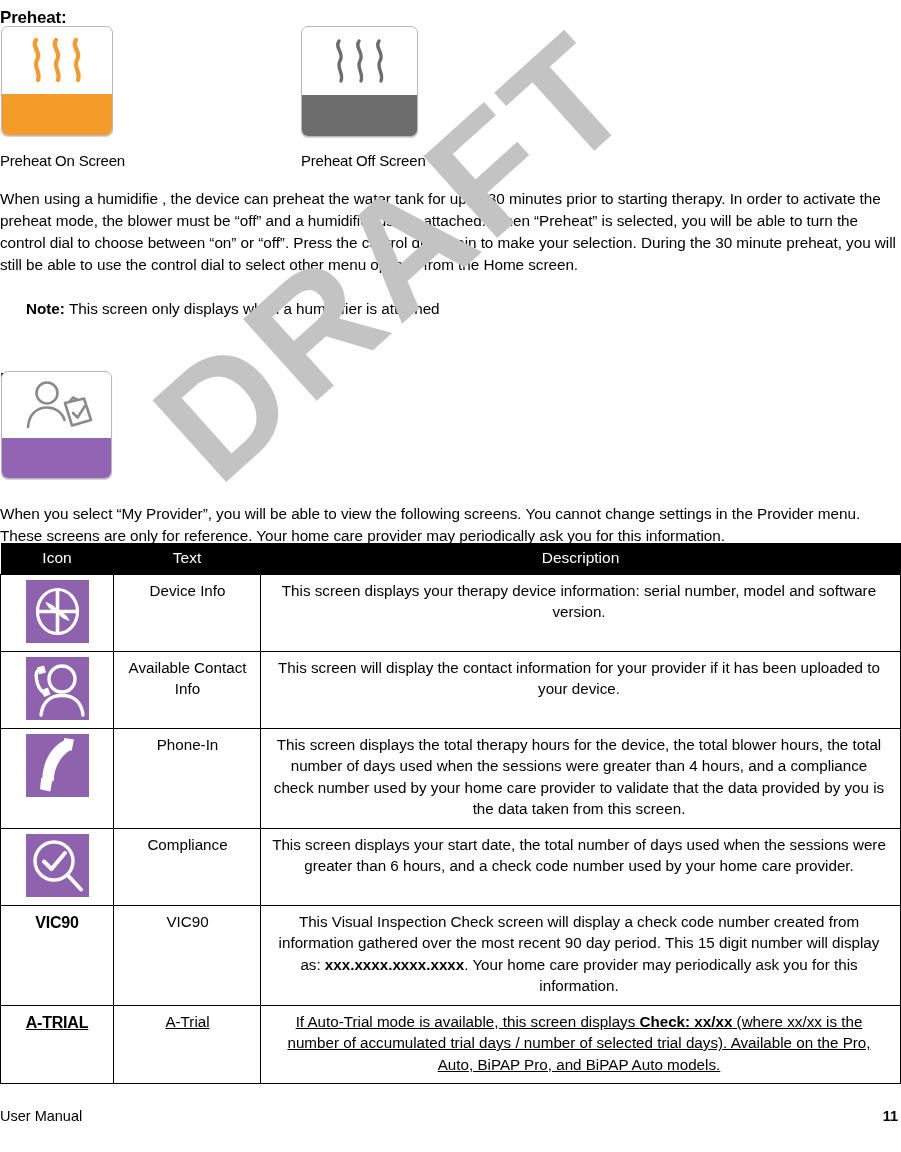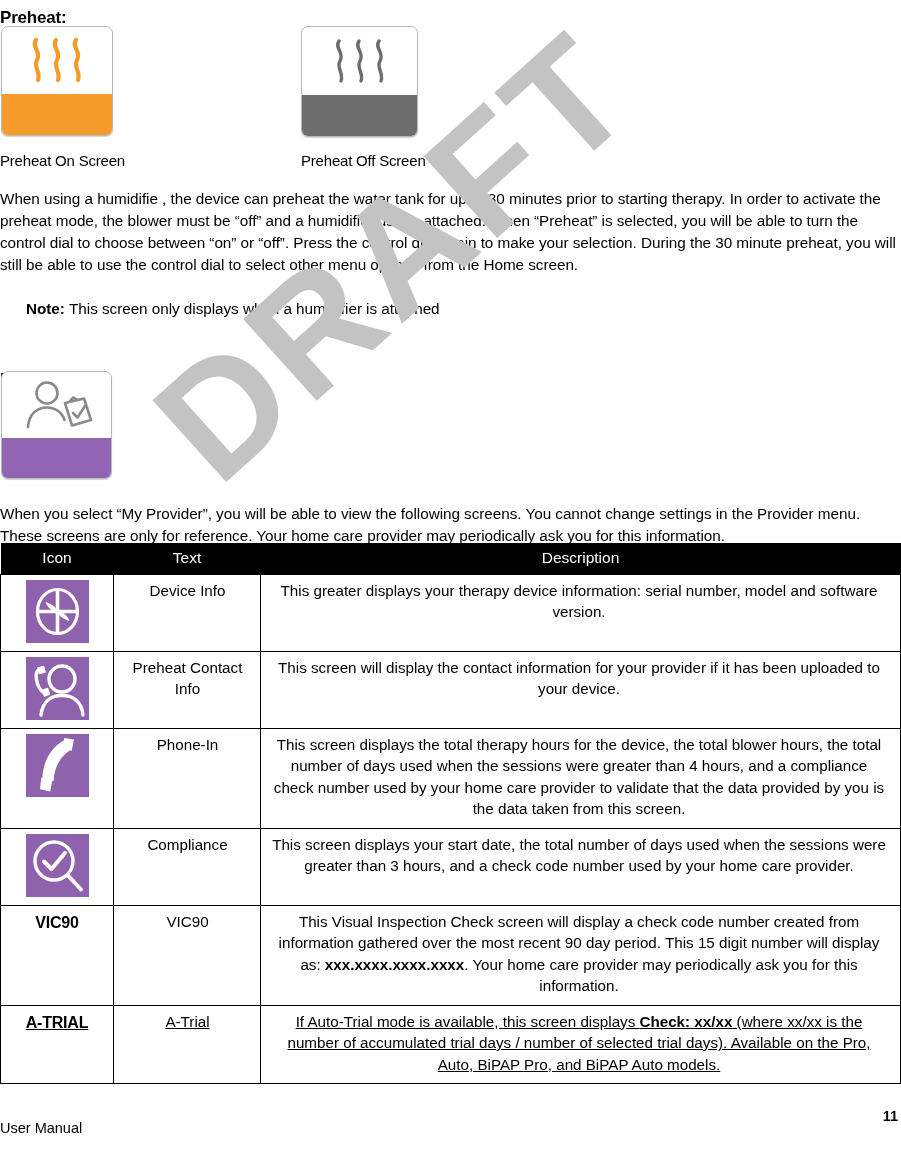--- a/index.html
+++ b/index.html
@@ -172,21 +172,21 @@
   .pur-icon svg { position: absolute; left: 0; top: 0; }
 
   
   #footer {
     position: absolute;
     left: 0px;
     top: 1108px;
     width: 900px;
     font-size: 14.5px;
   }
-  #footer .f-left  { position: absolute; left: 0px;   top: 12px; }
+  #footer .f-left  { position: absolute; left: 0px;   top: 0; }
   #footer .f-right { position: absolute; right: 2px;  top: 0; font-weight: bold; }
 </style>
 </head>
 <body>
 
 <div id="page">
 
   <div class="section-heading" id="preheat-heading">Preheat:</div>
 
   <div class="screen-tile" id="preheat-on-tile">
@@ -263,33 +263,33 @@
                   <ellipse cx="31.5" cy="31.5" rx="20" ry="22"></ellipse>
                   <path d="M31.5 10 L31.5 53" stroke-width="3.6"></path>
                   <path d="M11.5 31.5 L51.5 31.5" stroke-width="3.6"></path>
                 </g>
                 <g fill="#ffffff">
                   <path d="M31.5 31.5 C26 31.5, 21 27, 19.5 22 C26 24, 30 27, 31.5 31.5 Z"></path>
                   <path d="M31.5 31.5 C37 31.5, 42 36, 43.5 41 C37 39, 33 36, 31.5 31.5 Z"></path>
                 </g>
               </svg></span></td>
           <td class="text-cell">Device Info</td>
-          <td class="desc-cell">This greater displays your therapy device information: serial number, model and software version.</td>
+          <td class="desc-cell">This screen displays your therapy device information: serial number, model and software version.</td>
         </tr>
         <tr style="height: 76px;">
           <td class="icon-cell"><span class="pur-icon" style="background: rgb(143, 98, 173);"><svg width="63" height="63" viewBox="0 0 63 63">
                 <g fill="none" stroke="#ffffff" stroke-width="3.4" stroke-linecap="round" stroke-linejoin="round">
                   <circle cx="36" cy="22" r="13"></circle>
                   <path d="M15 58 C16.5 45, 24.5 38.5, 36 38.5 C47.5 38.5, 55.5 45, 57 58"></path>
                   <path d="M13.5 12.5 C10.5 13.5, 9.5 17, 10.5 22.5 C11.5 28.5, 14 33, 17.5 35.5"></path>
                   <path d="M12 11 L17.5 9.5 L19 15 L13.5 16.5 Z" fill="#ffffff" stroke-width="1.6"></path>
                   <path d="M16.5 33.5 L21.5 31.5 L23.5 37 L18.5 39 Z" fill="#ffffff" stroke-width="1.6"></path>
                 </g>
               </svg></span></td>
-          <td class="text-cell">Preheat Contact Info</td>
+          <td class="text-cell">Available Contact Info</td>
           <td class="desc-cell">This screen will display the contact information for your provider if it has been uploaded to your device.</td>
         </tr>
         <tr style="height: 99px;">
           <td class="icon-cell"><span class="pur-icon" style="background: rgb(143, 98, 173);"><svg width="63" height="63" viewBox="0 0 63 63">
                 <g fill="#ffffff">
                   <path d="M45 8 C31 10, 18 24, 14 41 L24.5 46 C27.5 33, 36.5 22.5, 48.5 18.5 Z" transform="rotate(-12 31.5 31.5)"></path>
                   <path d="M44 6 L53 9.5 L48.5 20 L39.5 16.5 Z" transform="rotate(-12 31.5 31.5)"></path>
                   <path d="M13 40 L23.5 44.5 L19 55.5 L9.5 51 Z" transform="rotate(-12 31.5 31.5)"></path>
                 </g>
               </svg></span></td>
@@ -298,21 +298,21 @@
         </tr>
         <tr style="height: 75px; padding-left: 25px;">
           <td class="icon-cell"><span class="pur-icon" style="background: rgb(143, 98, 173);"><svg width="63" height="63" viewBox="0 0 63 63">
                 <g fill="none" stroke="#ffffff" stroke-width="3.4" stroke-linecap="round" stroke-linejoin="round">
                   <circle cx="28" cy="27" r="19"></circle>
                   <path d="M41.5 41 L55 55.5" stroke-width="4"></path>
                   <path d="M18 27.5 L25.5 35 L39 19" stroke-width="4"></path>
                 </g>
               </svg></span></td>
           <td class="text-cell">Compliance</td>
-          <td class="desc-cell">This screen displays your start date, the total number of days used when the sessions were greater than 3 hours, and a check code number used by your home care provider.</td>
+          <td class="desc-cell">This screen displays your start date, the total number of days used when the sessions were greater than 6 hours, and a check code number used by your home care provider.</td>
         </tr>
         <tr style="height: 90px;">
           <td class="icon-cell label-icon">VIC90</td>
           <td class="text-cell">VIC90</td>
           <td class="desc-cell"><span>This Visual Inspection Check screen will display a check code number created from information gathered over the most recent 90 day period. This 15 digit number will display as: </span><span class="bold-inline">xxx.xxxx.xxxx.xxxx</span><span>. Your home care provider may periodically ask you for this information.</span></td>
         </tr>
         <tr style="height: 75px; text-decoration: underline;">
           <td class="icon-cell label-icon">A-TRIAL</td>
           <td class="text-cell">A-Trial</td>
           <td class="desc-cell"><span>If Auto-Trial mode is available, this screen displays </span><span class="bold-inline">Check: xx/xx</span><span> (where xx/xx is the number of accumulated trial days / number of selected trial days). Available on the Pro, Auto, BiPAP Pro, and BiPAP Auto models.</span></td>

